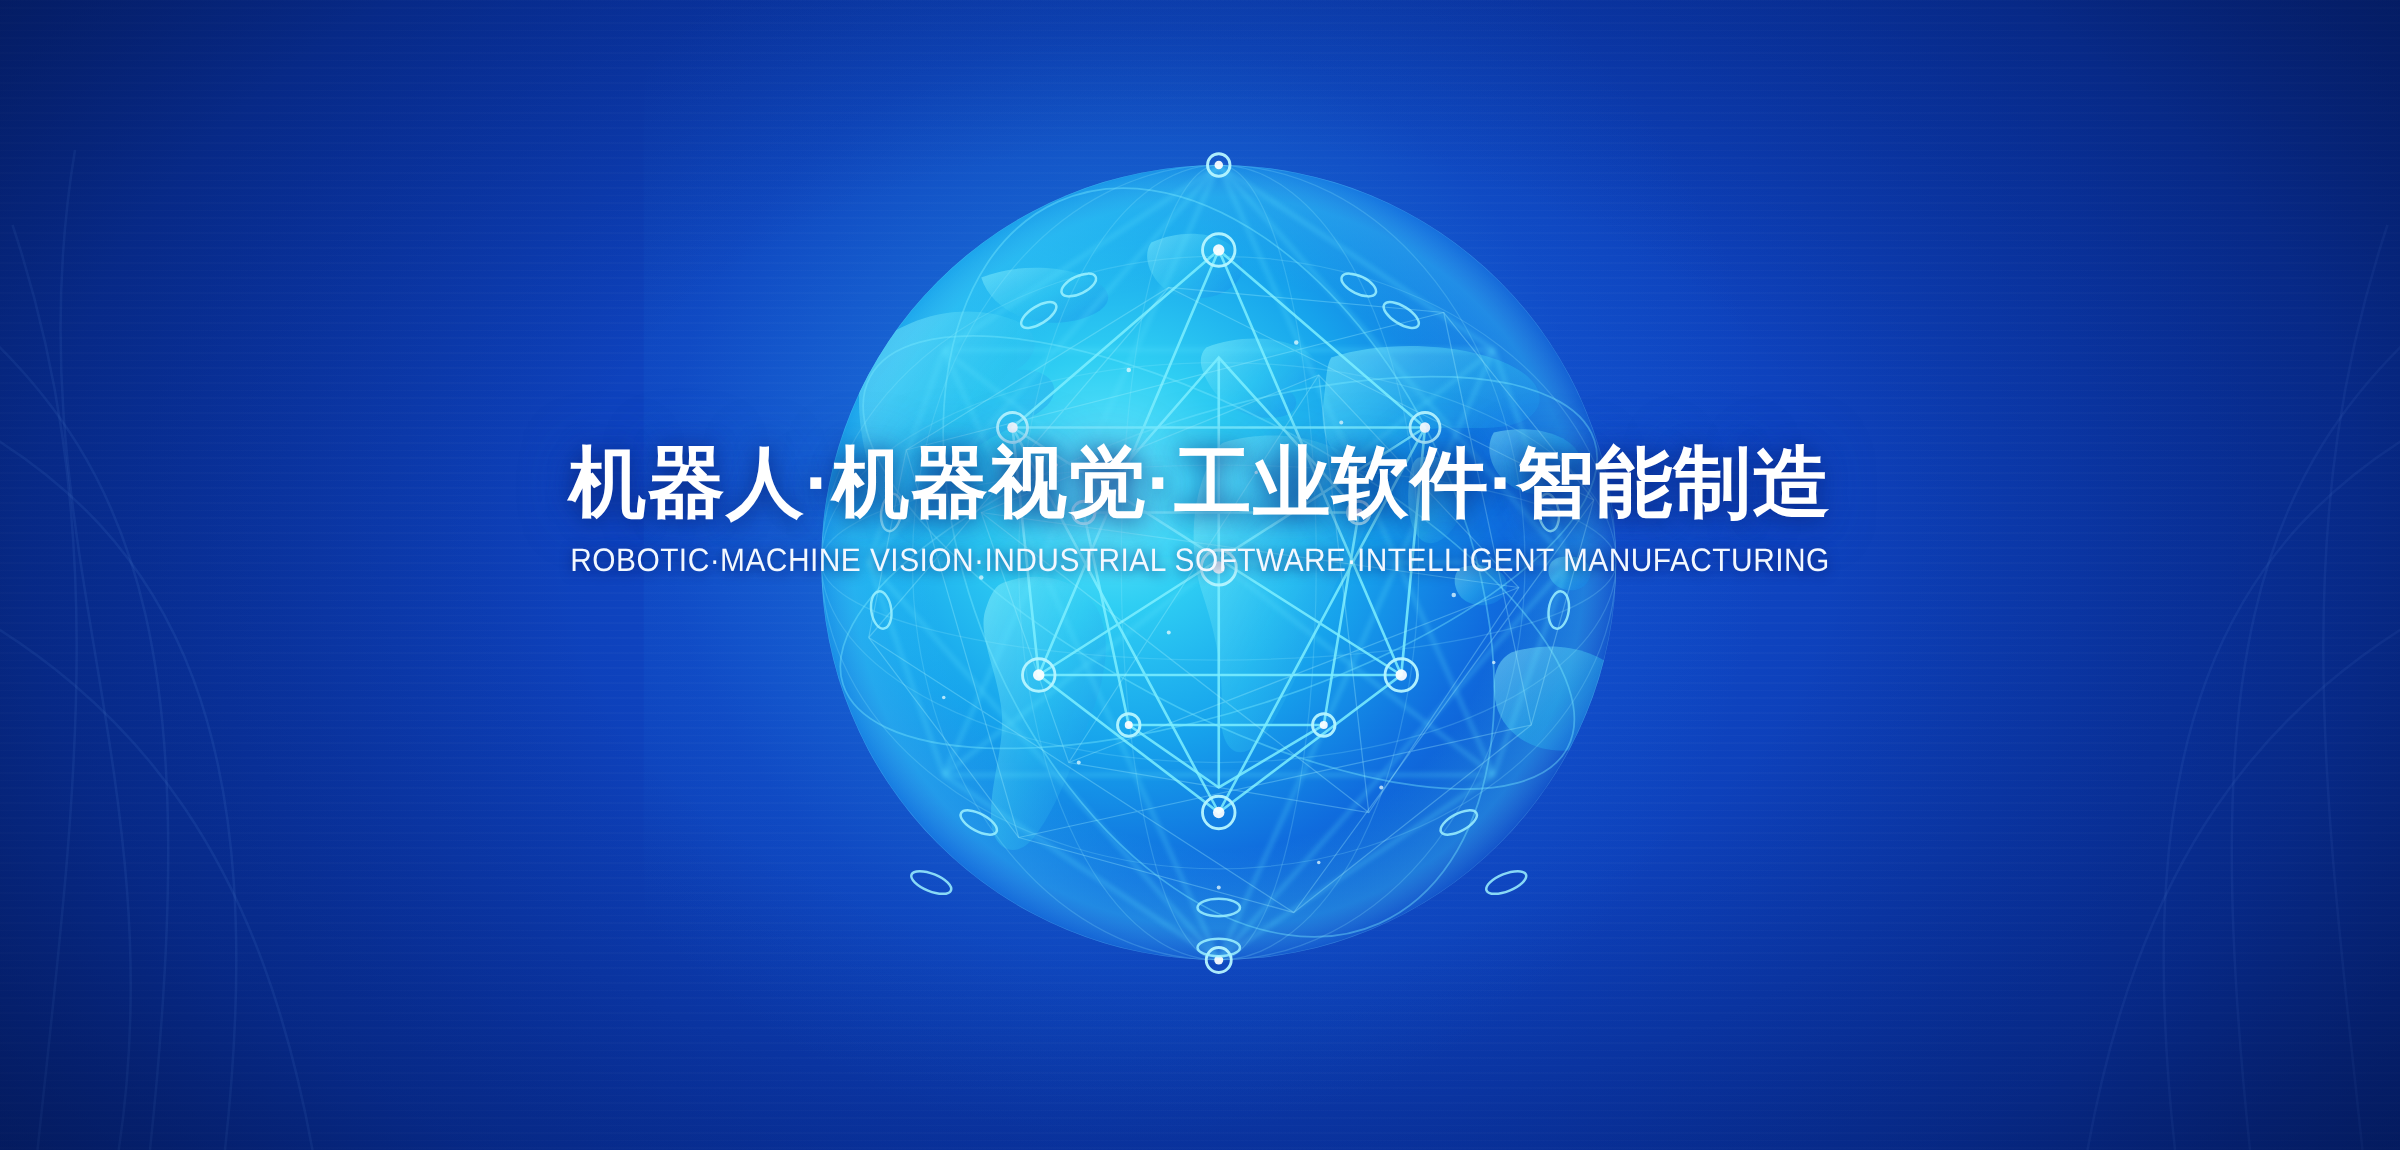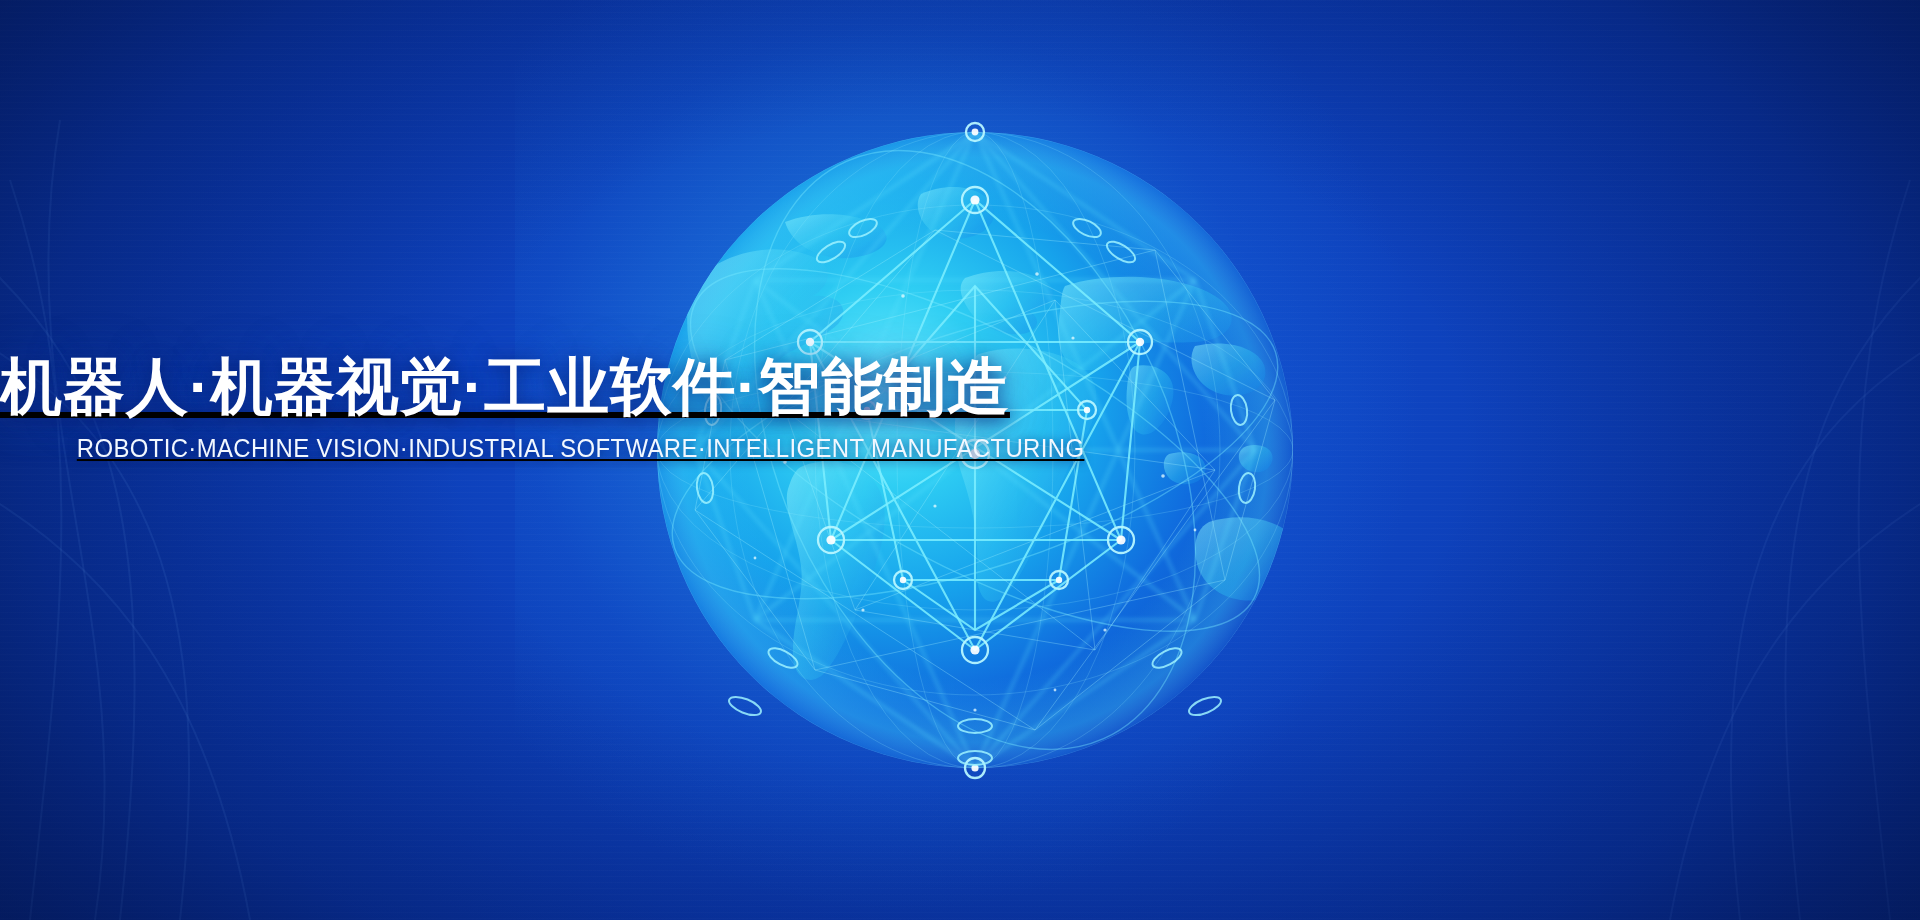--- a/index.html
+++ b/index.html
@@ -58,21 +58,21 @@
         rgba(20,90,220,0.0) 70%);
     pointer-events:none;
   }
   .globe-wrap svg{ position:absolute; left:0; top:0; width:680px; height:680px; display:block;}
 
   
   .text-block{
     position:absolute;
     left:0; right:0;
     top:352px;
-    text-decoration:underline;
+    text-align:center;
   }
   .headline{
     font-family:"Liberation Sans","DejaVu Sans", sans-serif;
     font-weight:bold;
     font-size:62px;
     line-height:70px;
     color:#ffffff;
     letter-spacing:1px;
     text-shadow:0 2px 18px rgba(5,30,110,0.75), 0 0 40px rgba(20,70,190,0.55);
     white-space:nowrap;

